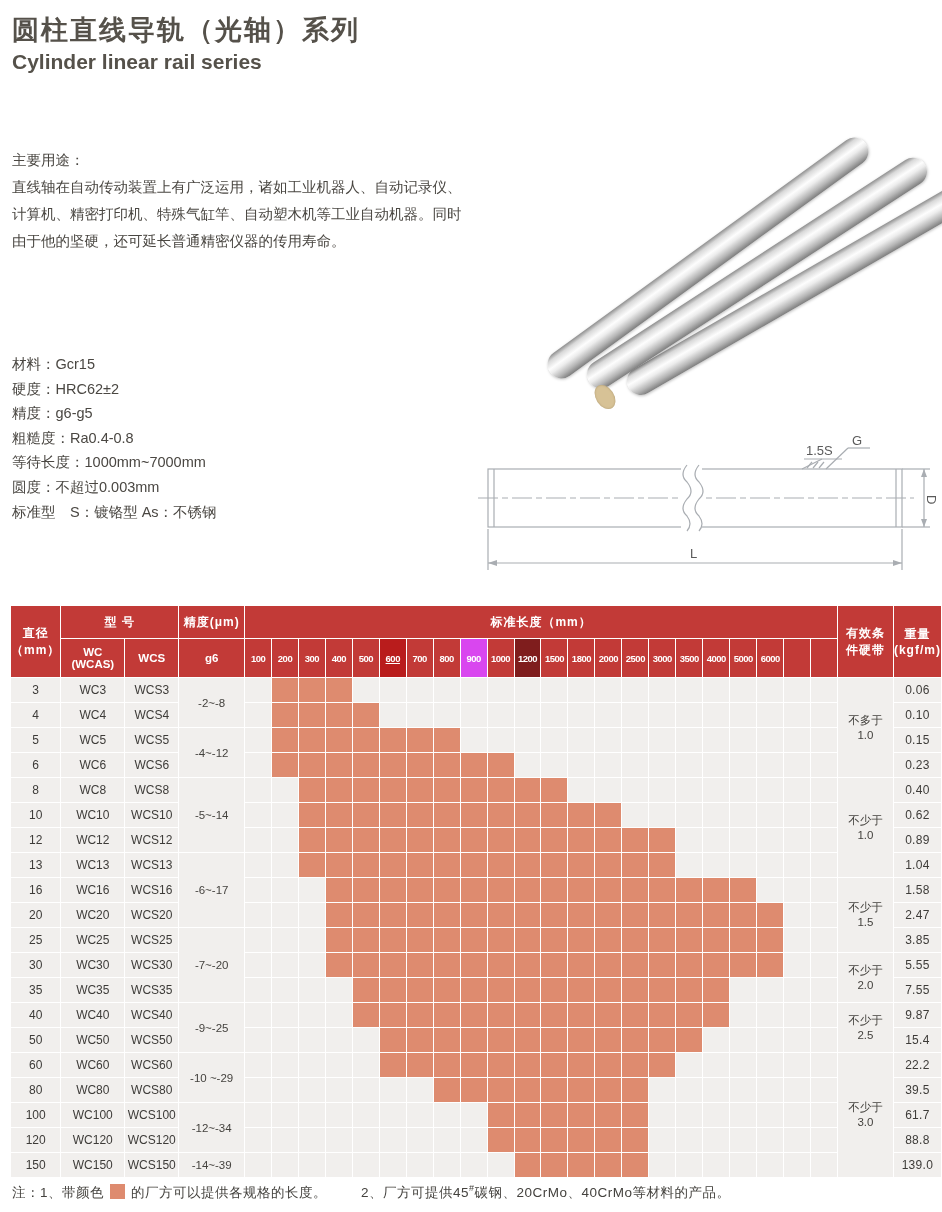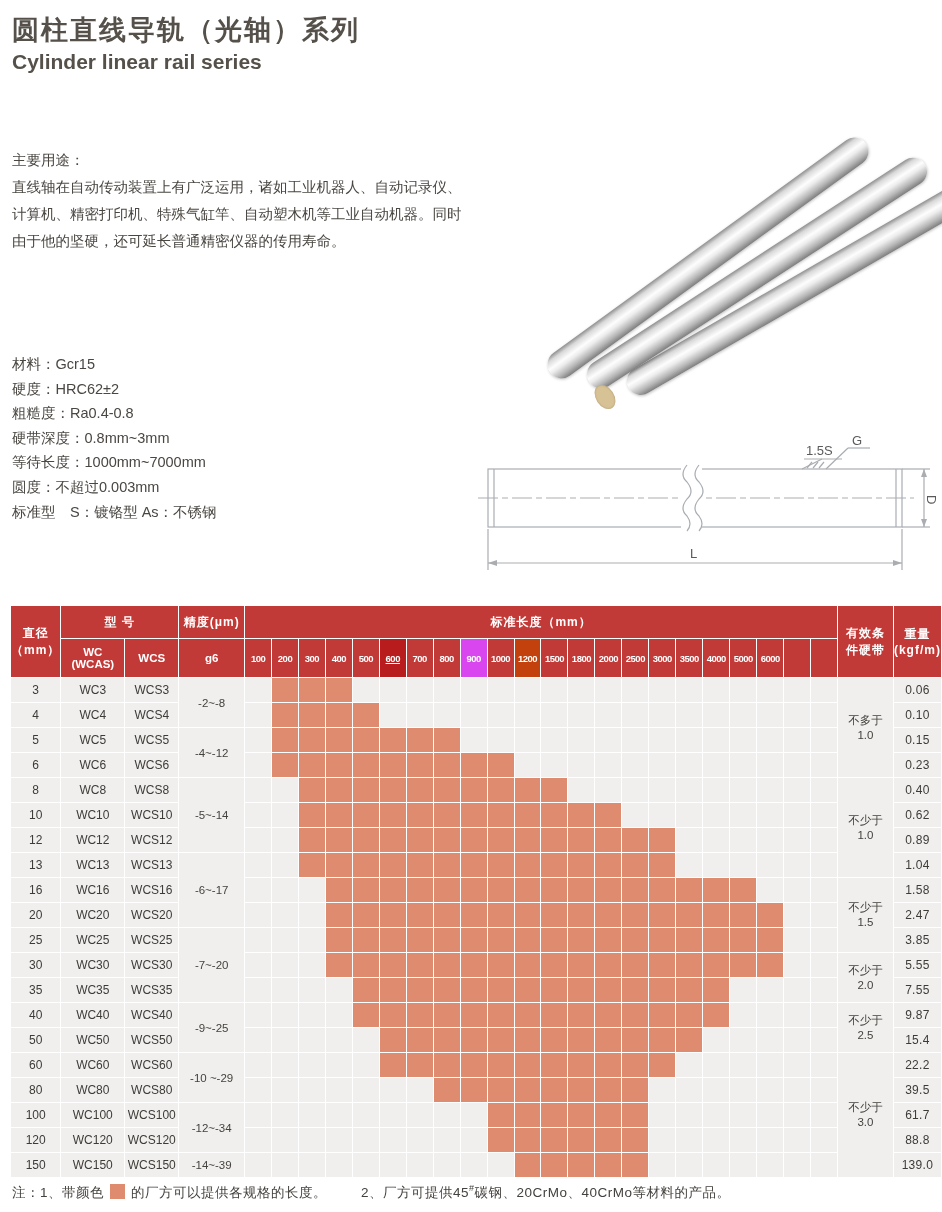--- a/index.html
+++ b/index.html
@@ -60,22 +60,22 @@
   <div class="subtitle">Cylinder linear rail series</div>
 
   <div class="usage">
     <div class="uhead">主要用途：</div>
     <div>直线轴在自动传动装置上有广泛运用，诸如工业机器人、自动记录仪、计算机、精密打印机、特殊气缸竿、自动塑木机等工业自动机器。同时由于他的坚硬，还可延长普通精密仪器的传用寿命。</div>
   </div>
 
   <div class="specs" id="spec-list">
       <div>材料：Gcr15</div>
       <div>硬度：HRC62±2</div>
+      <div>精度：g6-g5</div>
       <div>粗糙度：Ra0.4-0.8</div>
-      <div>硬带深度：0.8mm~3mm</div>
       <div>等待长度：1000mm~7000mm</div>
       <div>圆度：不超过0.003mm</div>
       <div>标准型　S：镀铬型 As：不锈钢</div>
     </div>
 
   <div class="photo">
     <div class="rod rod-c"></div>
     <div class="rod rod-b"></div>
     <div class="rod-cap"></div>
     <div class="rod rod-a"></div>
@@ -166,21 +166,21 @@
           <th class="th-num" style="background: rgb(194, 58, 55);">100</th>
           <th class="th-num" style="background: rgb(194, 58, 55);">200</th>
           <th class="th-num" style="background: rgb(194, 58, 55);">300</th>
           <th class="th-num" style="background: rgb(194, 58, 55);">400</th>
           <th class="th-num" style="background: rgb(194, 58, 55);">500</th>
           <th class="th-num" style="background: #b91c1c; text-decoration: underline;">600</th>
           <th class="th-num" style="background: rgb(194, 58, 55);">700</th>
           <th class="th-num" style="background: rgb(194, 58, 55);">800</th>
           <th class="th-num" style="background: #d946ef;">900</th>
           <th class="th-num" style="background: rgb(194, 58, 55);">1000</th>
-          <th class="th-num" style="background: #c2410c;">1200</th>
+          <th class="th-num" style="background: #7f1d1d;">1200</th>
           <th class="th-num" style="background: rgb(194, 58, 55);">1500</th>
           <th class="th-num" style="background: rgb(194, 58, 55);">1800</th>
           <th class="th-num" style="background: rgb(194, 58, 55);">2000</th>
           <th class="th-num" style="background: rgb(194, 58, 55);">2500</th>
           <th class="th-num" style="background: rgb(194, 58, 55);">3000</th>
           <th class="th-num" style="background: rgb(194, 58, 55);">3500</th>
           <th class="th-num" style="background: rgb(194, 58, 55);">4000</th>
           <th class="th-num" style="background: rgb(194, 58, 55);">5000</th>
           <th class="th-num" style="background: rgb(194, 58, 55);">6000</th>
           <th class="th-num" style="background: rgb(194, 58, 55);"></th>

